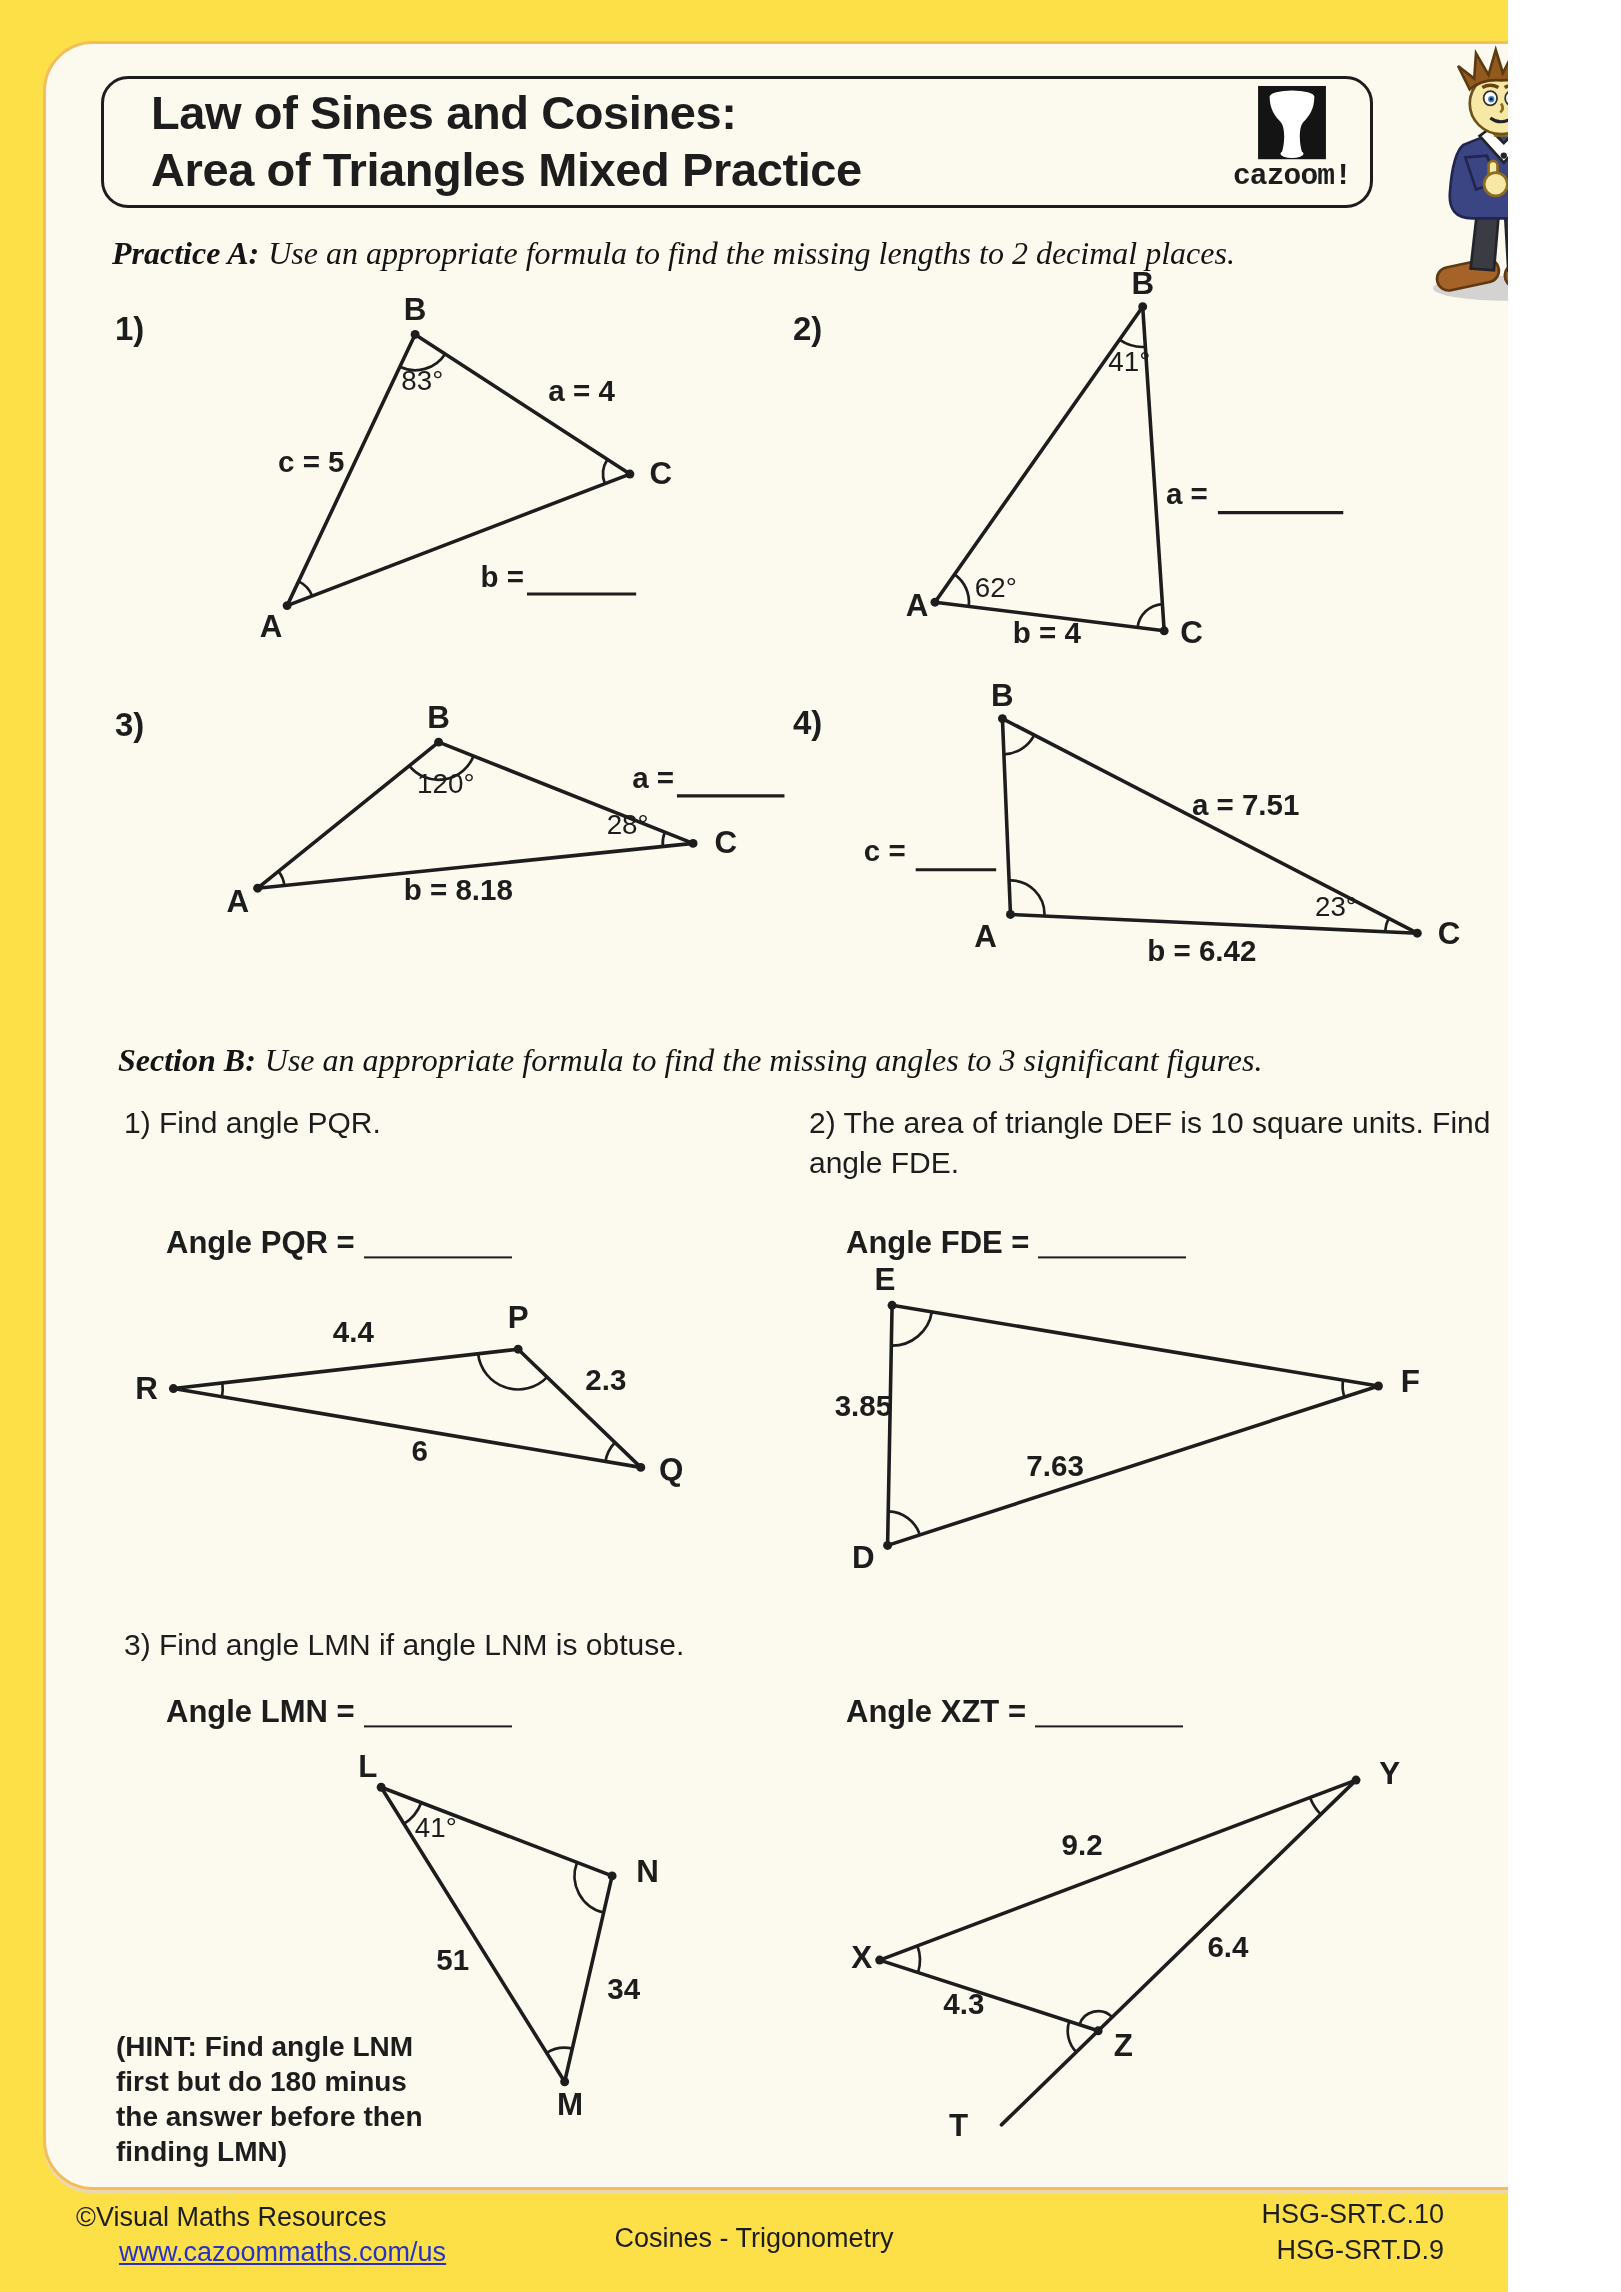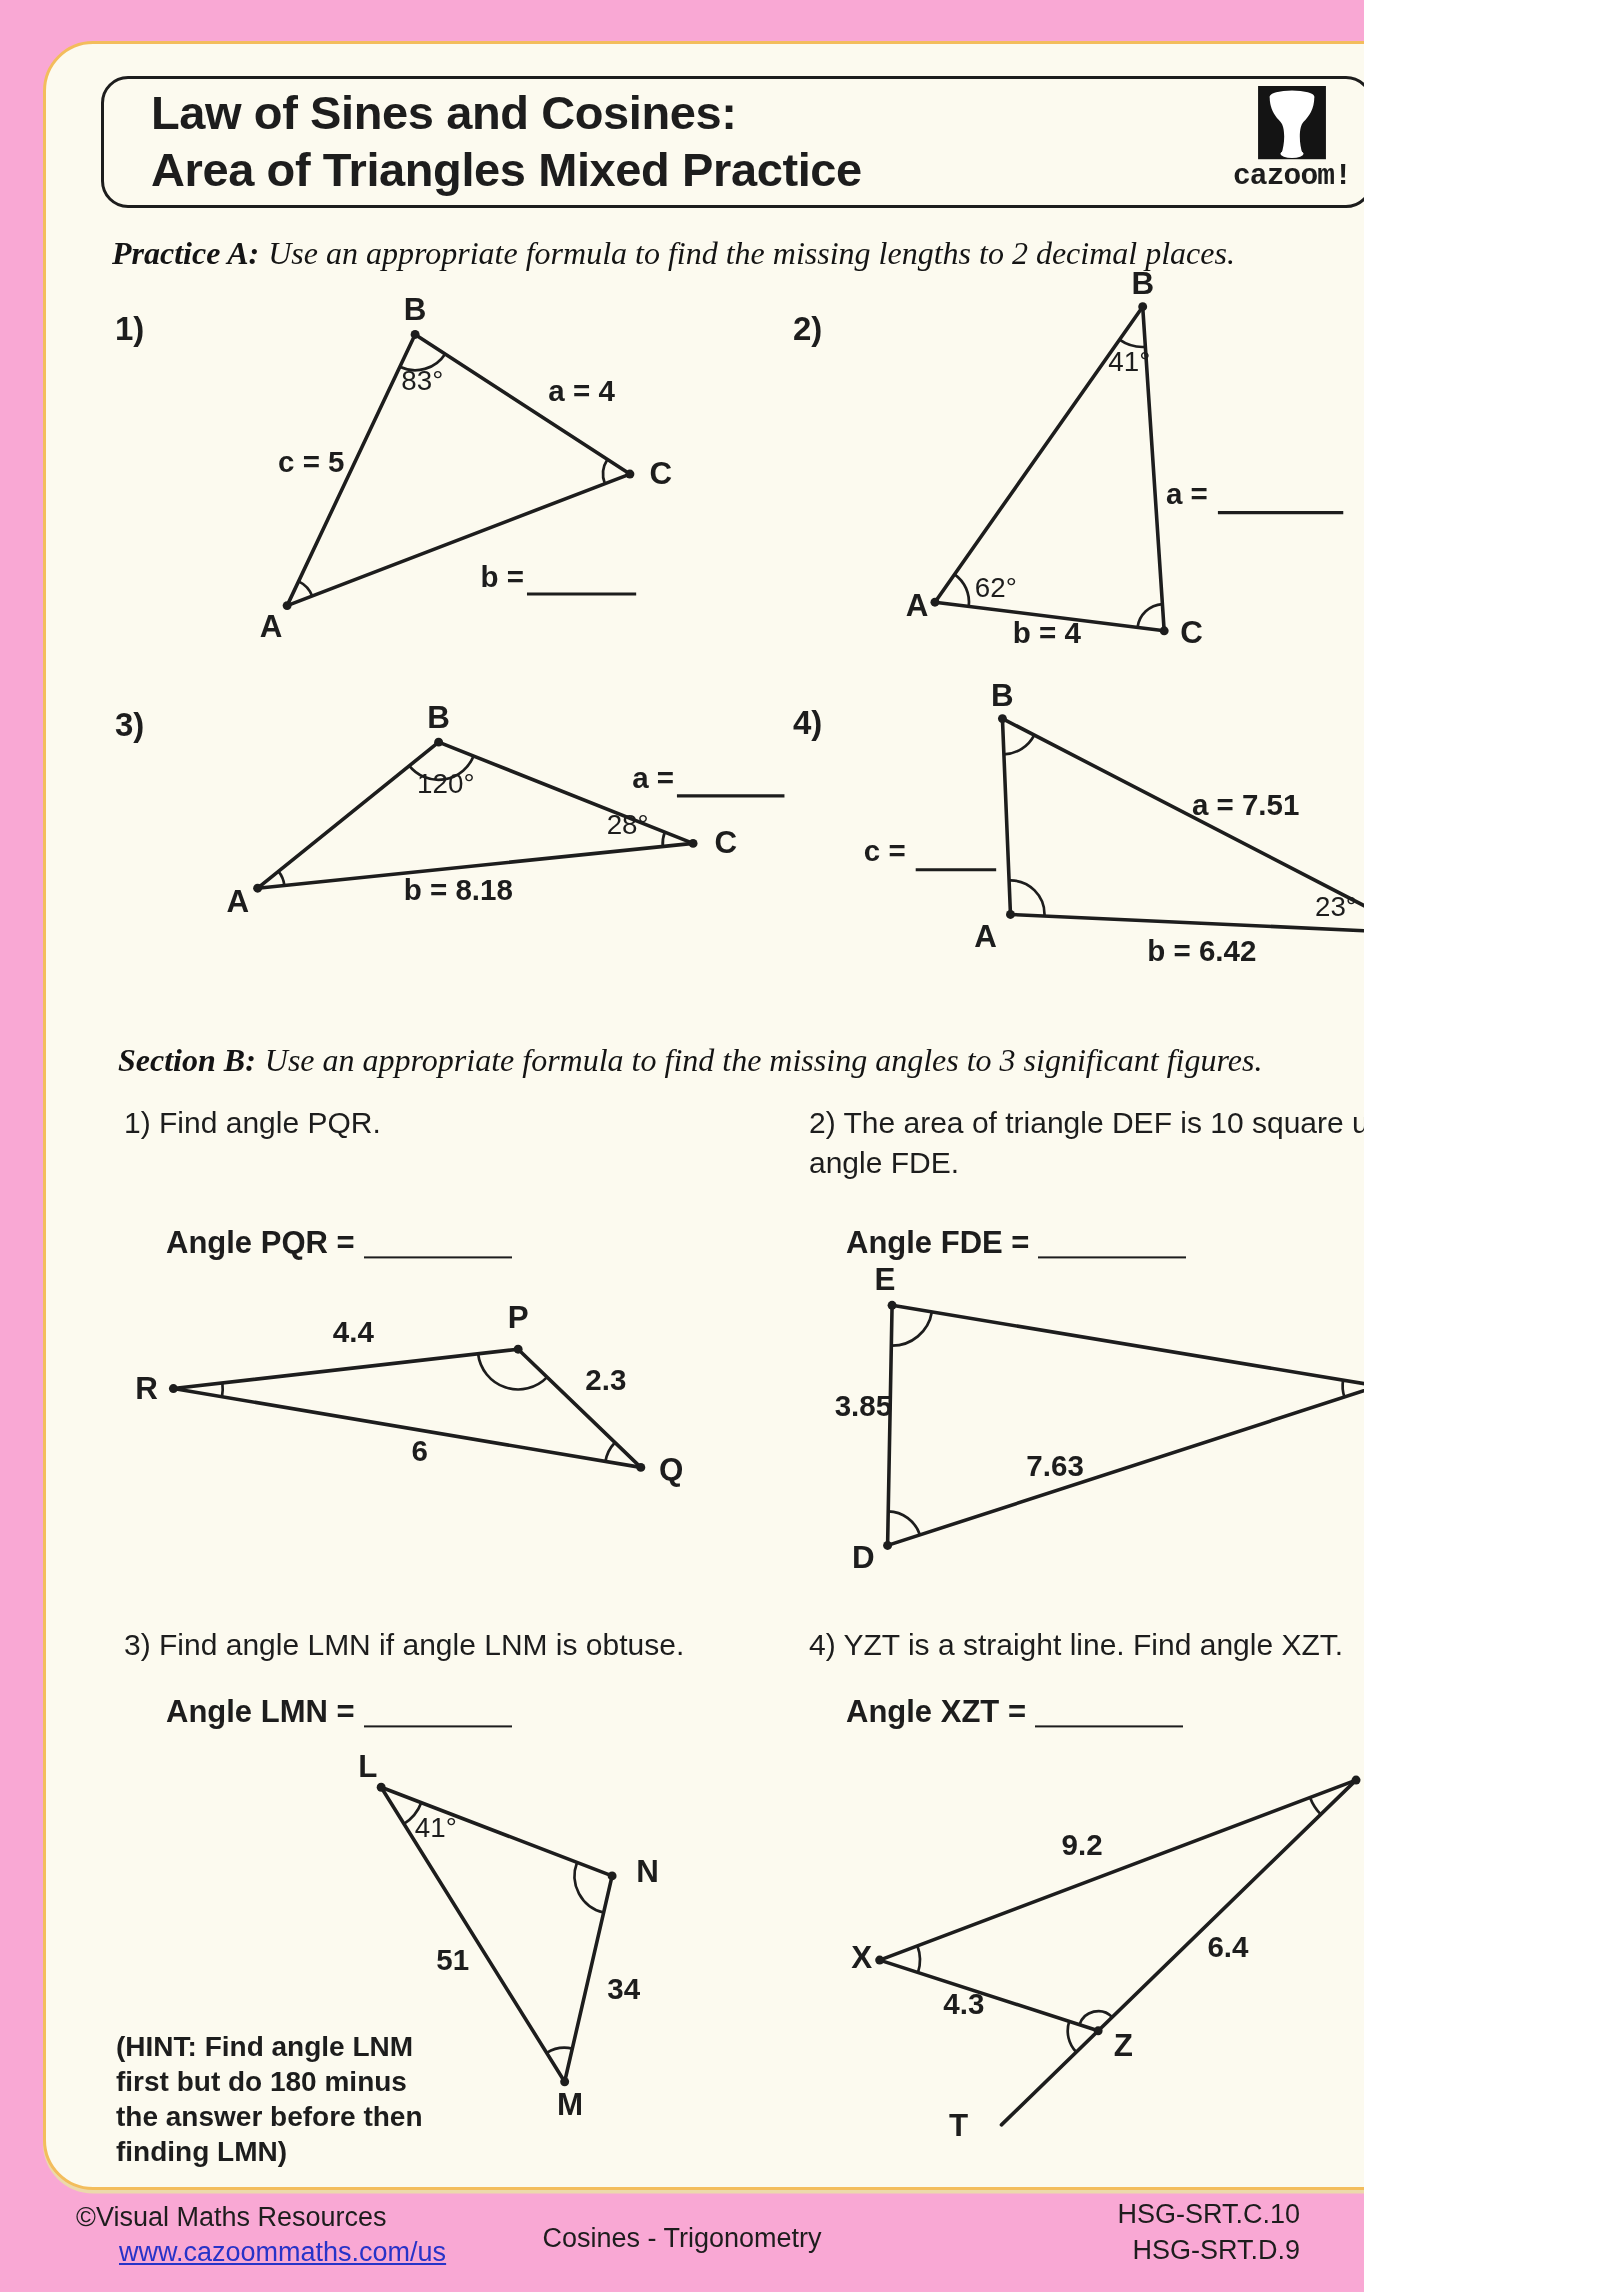--- a/index.html
+++ b/index.html
@@ -1,16 +1,16 @@
 <!DOCTYPE html>
 <html style="font-size:14.3px"><head>
 <meta charset="utf-8">
 <style>
   html,body{margin:0;padding:0;background:#ffffff;}
-  .page{position:relative;width:1364px;height:2293px;background:#f9a8d4;
+  .page{position:relative;width:1508px;height:2293px;background:#fde047;
         font-family:"Liberation Sans",sans-serif;color:#1d1d1d;overflow:hidden;}
   .border-frame{position:absolute;left:43px;top:41px;width:1528px;height:2149px;
         background:#fcfaef;border:3.6px solid #f3bd5c;border-radius:50px;box-sizing:border-box;
         box-shadow:0 3.6px 0 #ecd9ab;}
   .title-box{position:absolute;left:101px;top:76px;width:1272px;height:132px;
         border:3.6px solid #1d1d1d;border-radius:27px;box-sizing:border-box;background:#fcfaef;}
   .title-text{position:absolute;left:47px;top:4.5px;font-size:47px;font-weight:bold;
         line-height:57px;letter-spacing:-0.4px;white-space:nowrap;}
   .logo{position:absolute;left:1127px;top:7.2px;width:122px;text-align:center;}
   .logo-text{font-family:Liberation Mono, monospace;font-weight:bold;font-size:29.6px;
@@ -189,21 +189,20 @@
     <text class="side" x="64" y="191" text-anchor="start">c =</text>
   </svg>
 
   <div class="instr" style="left:118px;top:1042px">
     <span class="sec-label">Section B:</span><span>Use an appropriate formula to find the missing angles to 3 significant figures.</span>
   </div>
 
   <div class="qtext" style="left:124px;top:1103px;width:663px">1) Find angle PQR.</div>
   <div class="qtext" style="left:809px;top:1103px;width:708px">2) The area of triangle DEF is 10 square units. Find angle FDE.</div>
   <div class="qtext" style="left:124px;top:1625px;width:681px">3) Find angle LMN if angle LNM is obtuse.</div>
-  <div class="qtext" style="left:809px;top:1625px;width:716px">4) YZT is a straight line. Find angle XZT.</div>
 
   <div class="answer" style="left:166px;top:1225px">
     <span>Angle PQR =</span><span class="blank"></span>
   </div>
   <div class="answer" style="left:846px;top:1225px">
     <span>Angle FDE =</span><span class="blank"></span>
   </div>
   <div class="answer" style="left:166px;top:1694px">
     <span>Angle LMN =</span><span class="blank"></span>
   </div>

